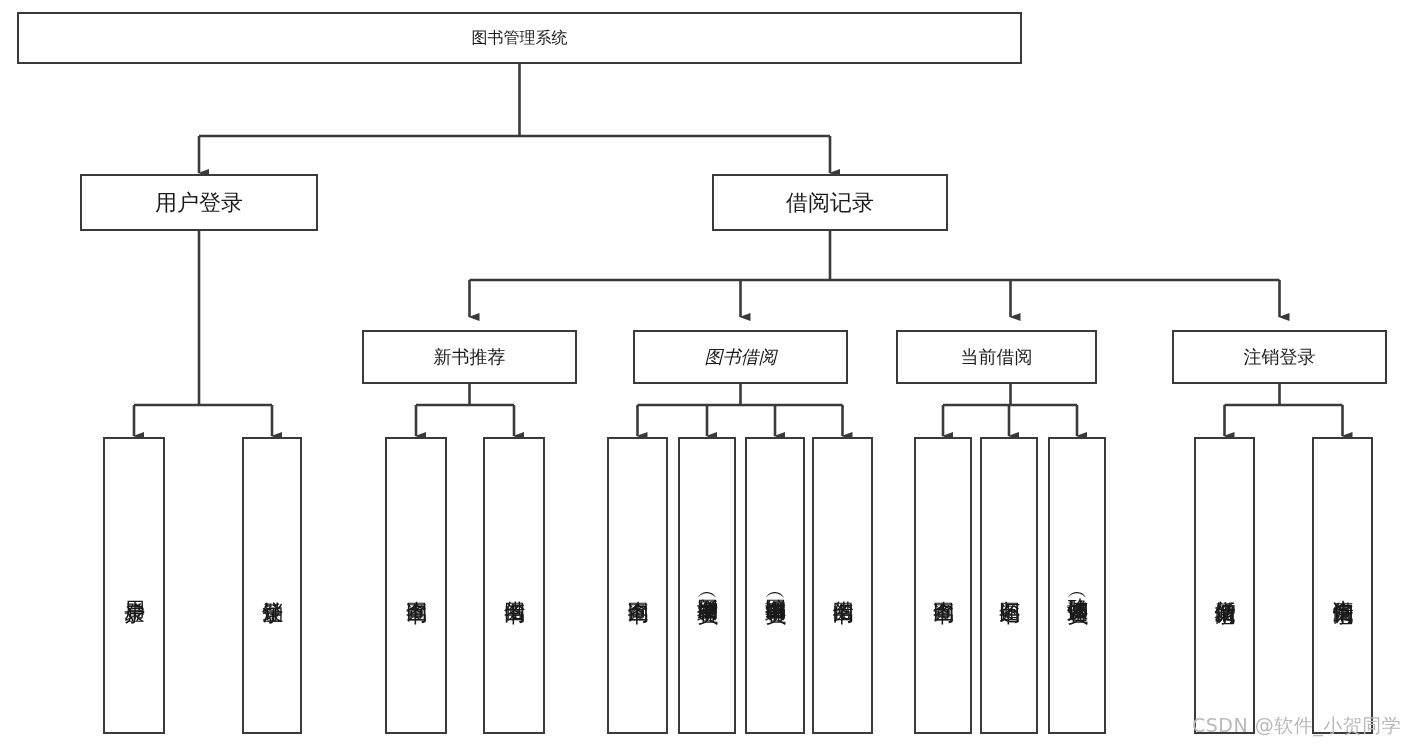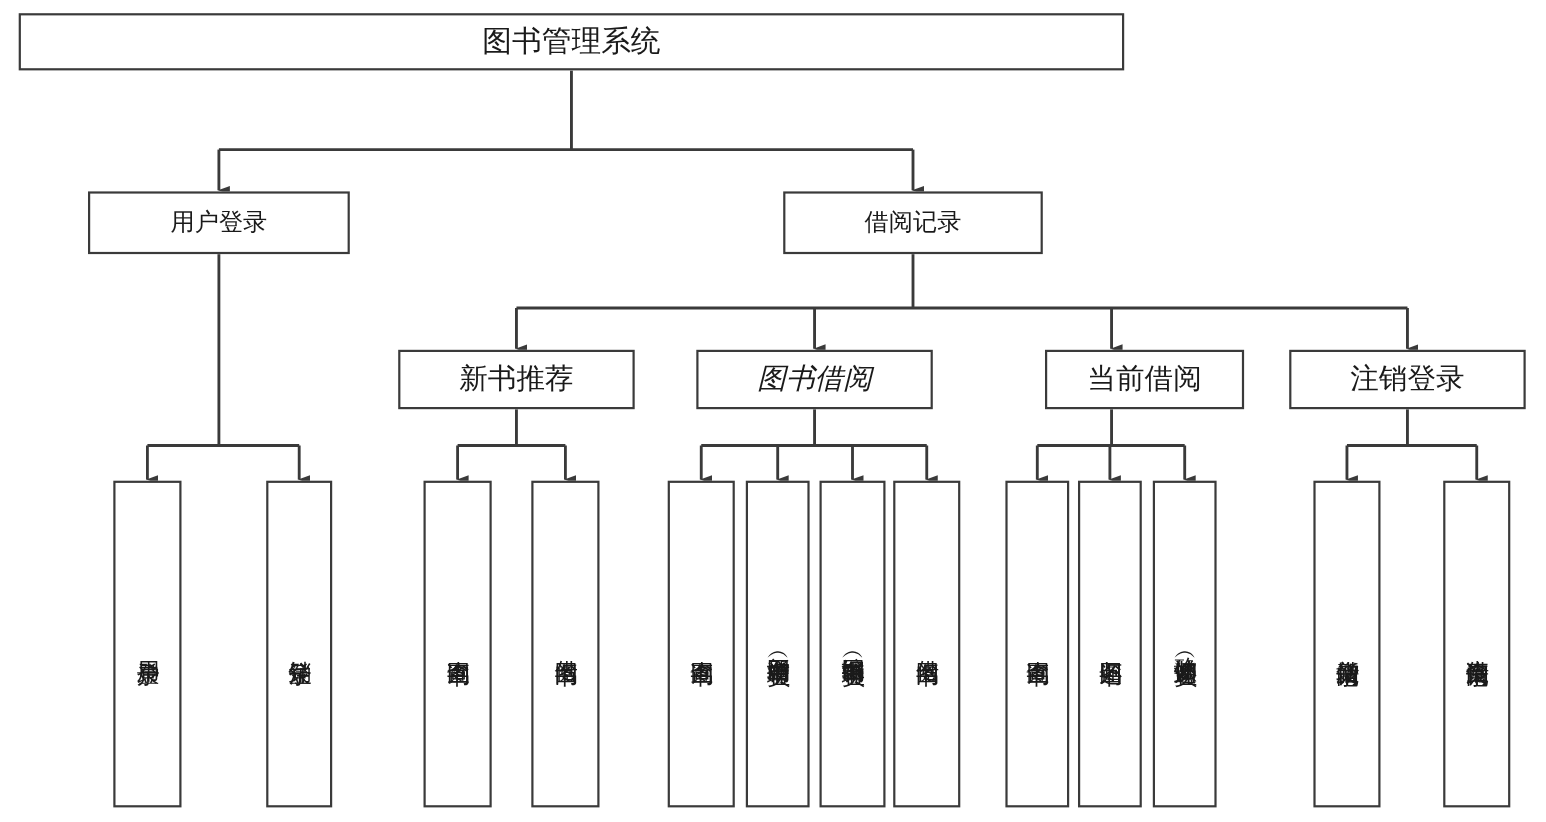--- a/index.html
+++ b/index.html
@@ -32,27 +32,28 @@
     background: #ffffff;
     border: 2px solid #3a3a3a;
     display: flex;
     align-items: center;
     justify-content: center;
     color: #1a1a1a;
     line-height: 1.18;
     text-align: center;
   }
   .node.root {
-    font-size: 27px;
+    font-size: 16px;
   }
   .node.level2 {
     font-size: 22px;
   }
   .node.level3 {
-    font-size: 26px;
+    font-size: 18px;
+    margin-top: 12px;
   }
   .node.leaf {
     font-size: 21px;
     writing-mode: vertical-rl;
     text-orientation: upright;
     letter-spacing: 1px;
     padding: 10px 0;
     align-items: center;
     justify-content: center;
   }
@@ -128,21 +129,21 @@
       </div>
       <div class="node level2" style="left: 712px; top: 174px; width: 236px; height: 57px;">
         <span>借阅记录</span>
       </div>
       <div class="node level3" style="left: 362px; top: 318px; width: 215px; height: 54px;">
         <span>新书推荐</span>
       </div>
       <div class="node level3" style="left: 633px; top: 318px; width: 215px; height: 54px; font-style: italic;">
         <span>图书借阅</span>
       </div>
-      <div class="node level3" style="left: 950px; top: 318px; width: 181px; height: 54px;">
+      <div class="node level3" style="left: 896px; top: 318px; width: 201px; height: 54px;">
         <span>当前借阅</span>
       </div>
       <div class="node level3" style="left: 1172px; top: 318px; width: 215px; height: 54px;">
         <span>注销登录</span>
       </div>
       <div class="node leaf" style="left: 103px; top: 437px; width: 62px; height: 297px;">
         <span class="leaf-text">用户登录</span>
       </div>
       <div class="node leaf" style="left: 242px; top: 437px; width: 60px; height: 297px;">
         <span class="leaf-text">注销登录</span>
@@ -175,13 +176,14 @@
         <span class="leaf-text">确认归还（管理员）</span>
       </div>
       <div class="node leaf" style="left: 1194px; top: 437px; width: 61px; height: 297px;">
         <span class="leaf-text">新增借阅记录</span>
       </div>
       <div class="node leaf" style="left: 1312px; top: 437px; width: 61px; height: 297px;">
         <span class="leaf-text">查询借阅记录</span>
       </div>
     </div>
 
+  <div class="watermark" style="left: 1192px; top: 713px;">CSDN @软件_小贺同学</div>
 </div>
 
 </body></html>

